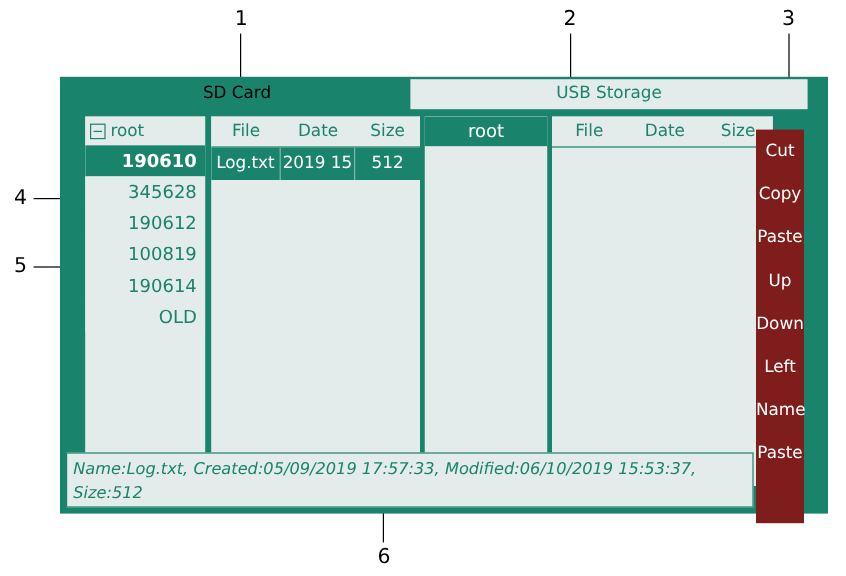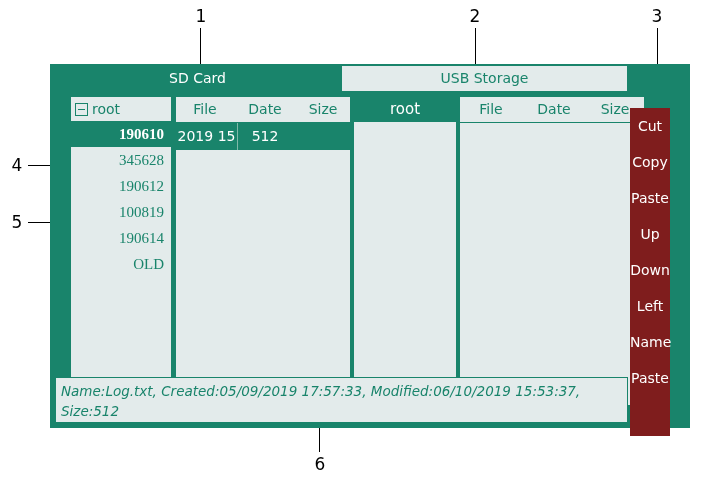--- a/index.html
+++ b/index.html
@@ -54,28 +54,28 @@
     position: absolute;
     top: 2px;
     height: 25px;
     line-height: 25px;
     text-align: center;
     font-size: 14px;
     box-sizing: border-box;
   }
   .tab.active {
     background: #19846b;
-    color: #ffffff;
+    color: #000000;
   }
   .tab.inactive {
     background: #e3ebeb;
     color: #19846b;
   }
   #tab-sd    { left: 5px;   width: 285px; }
-  #tab-usb   { left: 292px; width: 285px; }
+  #tab-usb   { left: 292px; width: 331px; }
 
   
   .panel {
     position: absolute;
     top: 33px;
     height: 308px;
     background: #e3ebeb;
     box-sizing: border-box;
     overflow: hidden;
     margin-left: 16px;
@@ -119,21 +119,20 @@
   }
   .tree-item {
     height: 26px;
     line-height: 26px;
     font-size: 15px;
     color: #19846b;
     text-align: right;
     padding-right: 7px;
     box-sizing: border-box;
     background: #e3ebeb;
-    font-family: Liberation Serif, serif;
   }
   .tree-item.sel {
     background: #19846b;
     color: #ffffff;
     font-weight: bold;
   }
 
   
   .file-head {
     display: flex;
@@ -262,20 +261,21 @@
     <div class="tree-item">OLD</div>
   </div>
 
   <div id="panel-sd-files" class="panel">
     <div class="file-head">
       <div class="cell col-file">File</div>
       <div class="cell col-date">Date</div>
       <div class="cell col-size">Size</div>
     </div>
     <div class="file-row">
+      <div class="cell col-file">Log.txt</div>
       <div class="cell col-date">2019 15</div>
       <div class="cell col-size">512</div>
     </div>
   </div>
 
   <div id="panel-usb-tree" class="panel">
     <div class="usb-root">root</div>
     <div class="usb-body"></div>
   </div>
 

